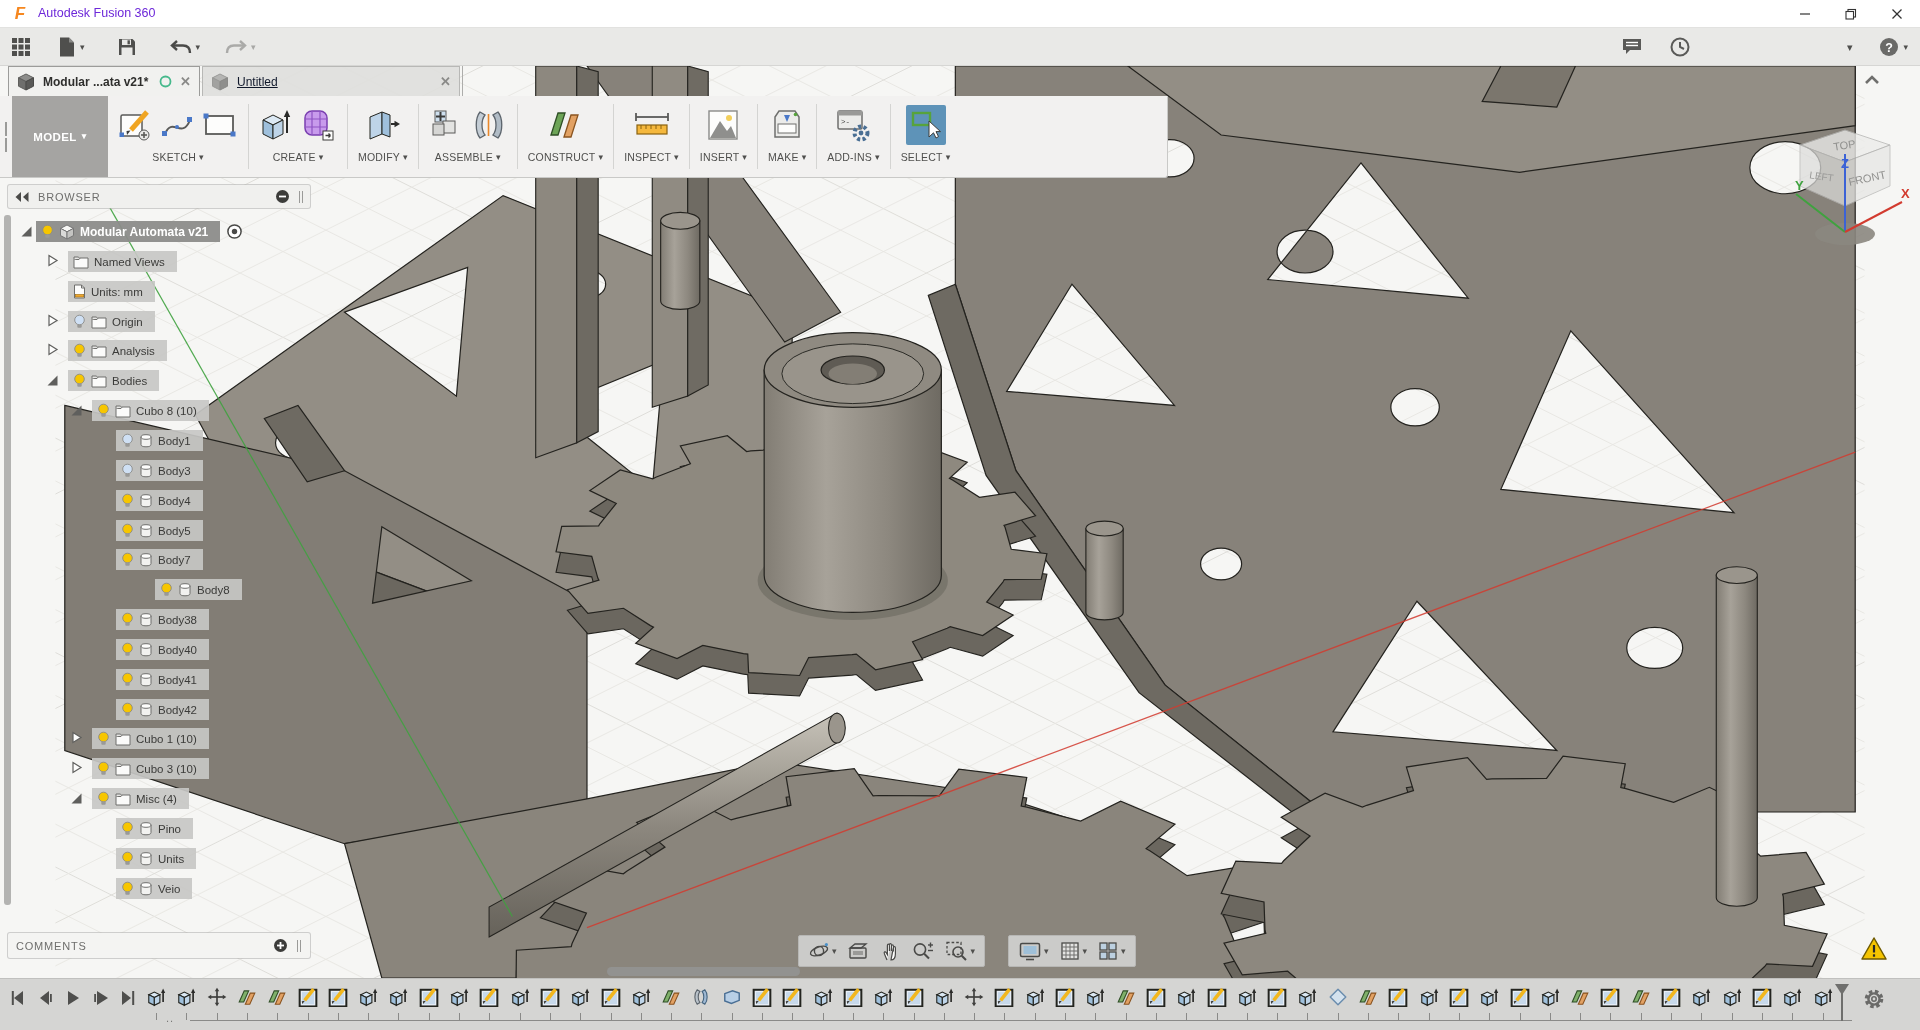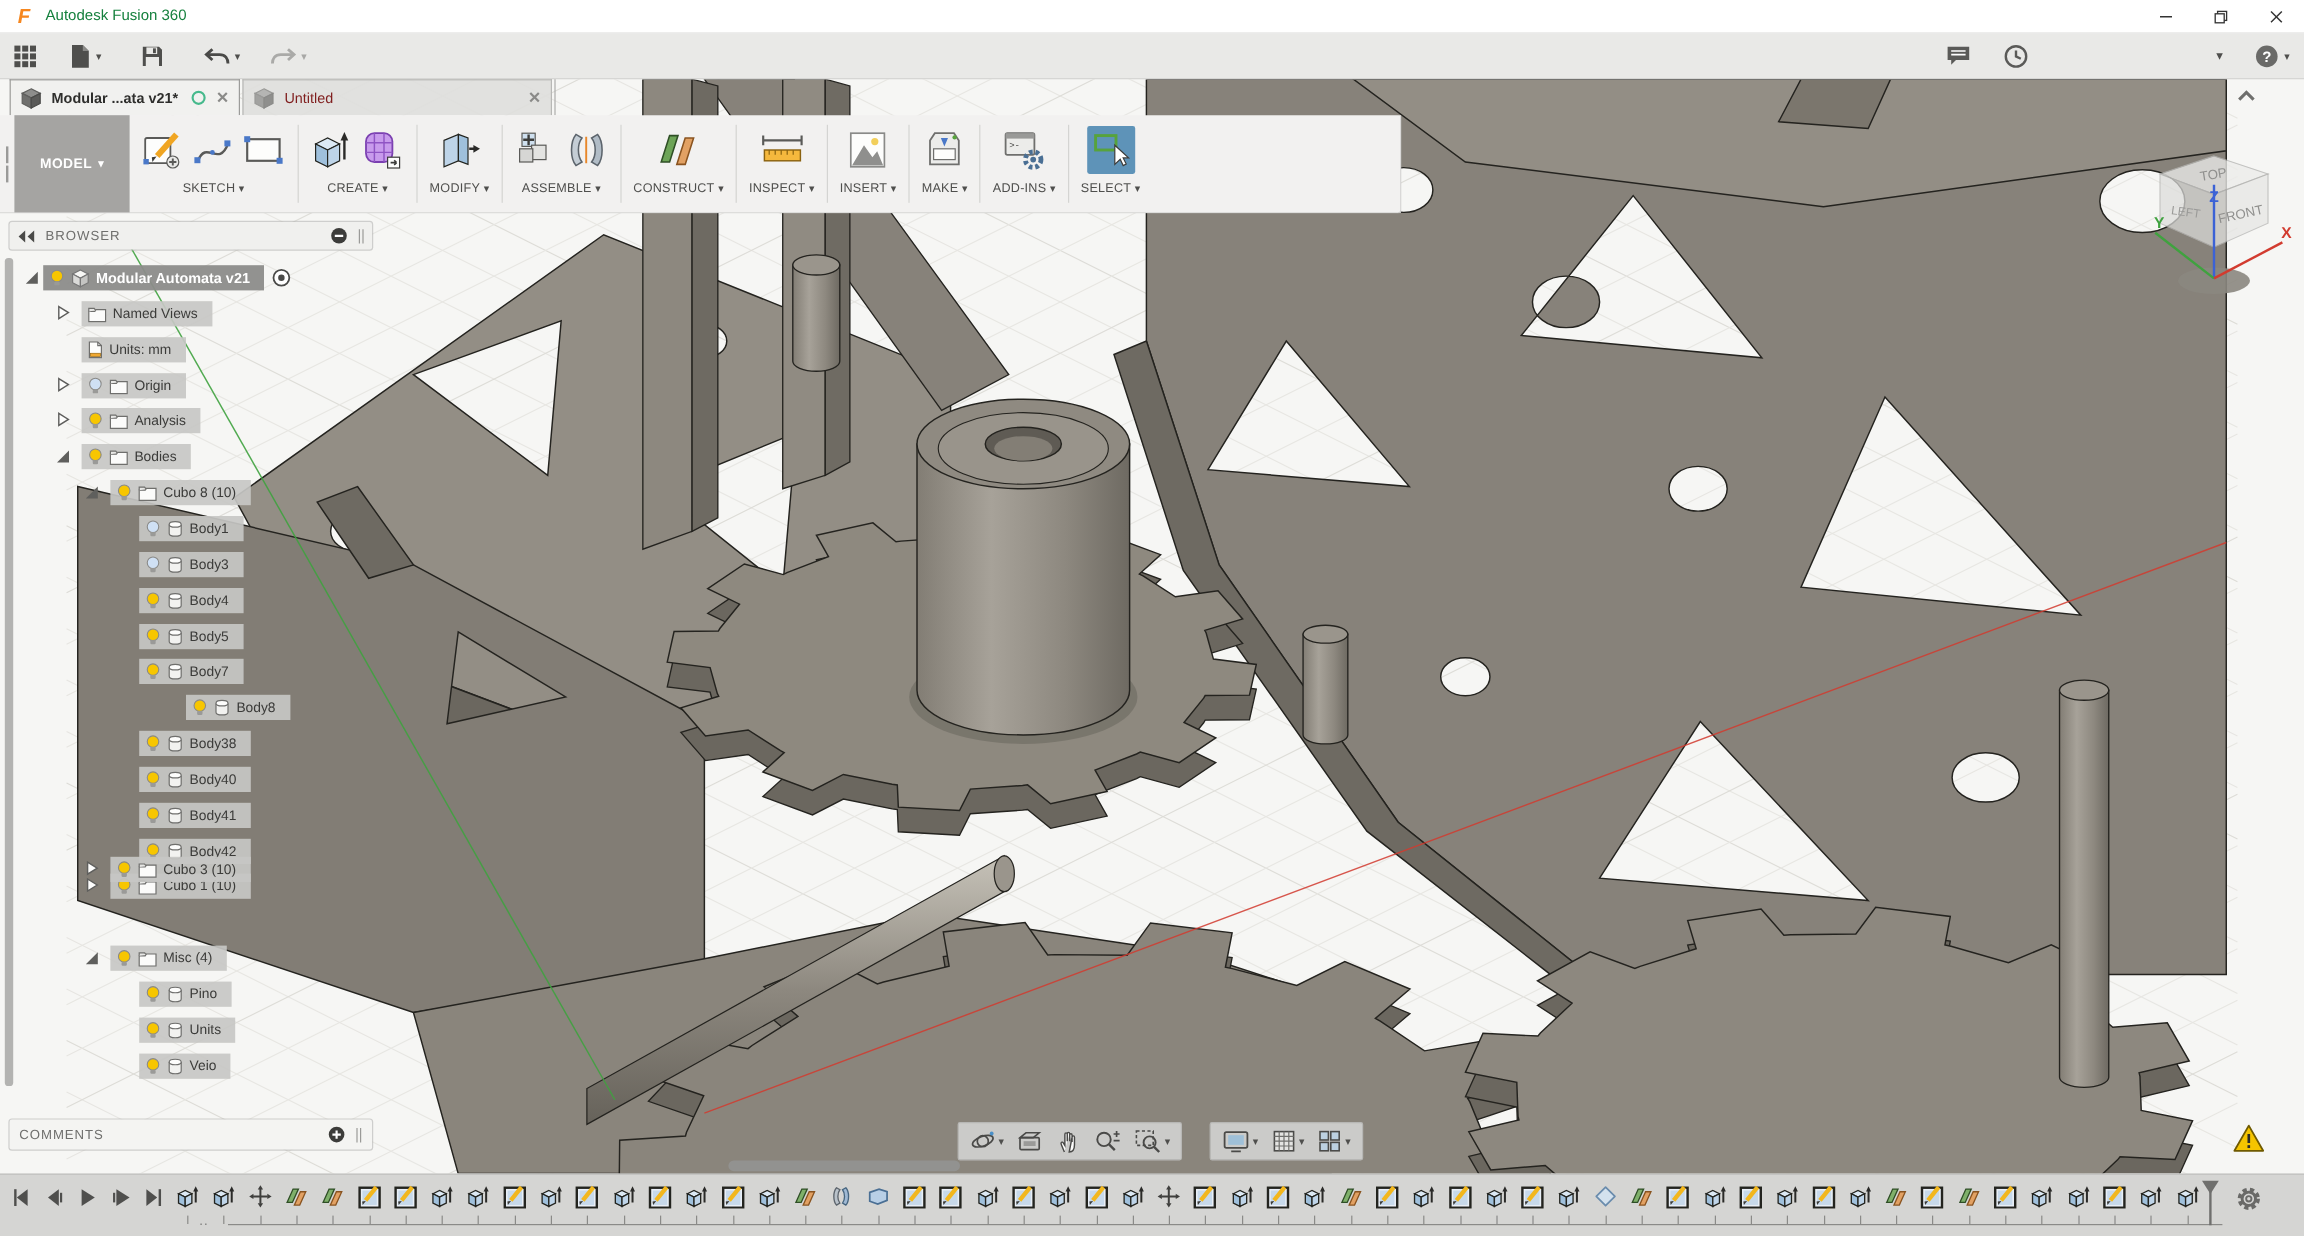--- a/index.html
+++ b/index.html
@@ -6,38 +6,38 @@
   *{box-sizing:border-box;}
   #stage{position:relative;width:1920px;height:1030px;overflow:hidden;
          font-family:"Liberation Sans",sans-serif;background:#f6f6f4;user-select:none;}
   .abs{position:absolute;}
   svg{display:block;}
 
   
   #titlebar{left:0;top:0;width:1920px;height:28px;background:#ffffff;border-bottom:1px solid #e2e2e0;}
   #fusion-logo{left:10px;top:4px;width:20px;height:20px;font-weight:bold;font-style:italic;
                font-size:17px;color:#f6871f;line-height:20px;text-align:center;}
-  #app-title{left:38px;top:6px;font-size:12.5px;color:#15803d;}
+  #app-title{left:38px;top:6px;font-size:12.5px;color:#6d28d9;}
   .winbtn{top:0;width:46px;height:27px;display:flex;align-items:center;justify-content:center;}
 
   
   #qat{left:0;top:28px;width:1920px;height:38px;background:#e9e9e7;border-bottom:1px solid #d6d6d4;}
   .qbtn{display:flex;align-items:center;justify-content:center;height:30px;padding:0 4px;}
   #qat-left{left:6px;top:4px;display:flex;align-items:center;gap:10px;}
   #qat-right{right:8px;top:4px;display:flex;align-items:center;gap:18px;}
   .caret{font-size:9px;color:#4f4f4d;line-height:1;}
   .caret.dim{color:#a8a8a6;}
 
   
   .doctab{top:66px;height:30px;display:flex;align-items:center;gap:8px;padding:0 8px;}
   #tab1{left:8px;width:192px;background:#f1f1ef;border:1px solid #9c9c9a;border-bottom:none;}
   #tab2{left:202px;width:258px;background:rgba(222,222,220,0.92);border:1px solid #b8b8b6;border-bottom:none;}
   .tab-label{font-size:12px;white-space:nowrap;overflow:hidden;flex:1;}
   #tab1 .tab-label{color:#2e2e2c;font-weight:bold;}
-  #tab2 .tab-label{color:#7f1d1d;}
+  #tab2 .tab-label{color:#0f172a;text-decoration:underline;}
   .tab-x{font-size:13px;color:#8a8a88;font-weight:bold;}
   #tab-divider{left:462px;top:66px;width:1px;height:30px;background:#adadab;}
   #ribbon-collapse{left:1862px;top:70px;}
 
   
   #ribbon{left:0;top:96px;width:1168px;height:82px;background:#f2f1f0;
           border-bottom:1px solid #c9c9c7;border-right:1px solid #c9c9c7;
           border-radius:0 0 3px 0;display:flex;align-items:stretch;}
   #ribbon-grip{width:12px;display:flex;flex-direction:column;align-items:center;justify-content:center;gap:2px;}
   #ribbon-grip i{width:2px;height:14px;background:#9a9a98;display:block;}
@@ -882,21 +882,21 @@
             <circle cx="6.5" cy="6" r="4.8" fill="#f7c600" stroke="#8a8a88" stroke-width="0.9"></circle>
             <rect x="4.3" y="10.6" width="4.4" height="3.2" rx="1" fill="#9a9a98"></rect>
           </svg>
           <svg width="16" height="14" viewBox="0 0 16 14">
             <path d="M1,4.5 L6,4.5 L7,3 L15,3 L15,13 L1,13 Z" fill="#fbfbfa" stroke="#6f6f6d"></path>
             <path d="M1,4.5 L1,2 L5.5,2 L6.8,3.6" fill="#e8e8e6" stroke="#6f6f6d"></path>
           </svg>
           <span>Cubo 1 (10)</span>
         </span>
       </div>
-      <div class="tree-row abs" style="top: 714px; left: 0px;">
+      <div class="tree-row abs" style="top: 758px; left: 0px;">
         <span class="tree-arrow" style="left:70px;top:3px;">
           <svg width="13" height="13">
             <polygon points="3,1.5 11,6.5 3,11.5" fill="#fdfdfc" stroke="#5f5f5d" stroke-width="1.2"></polygon>
           </svg>
         </span>
         <span class="chip" style="margin-left:92px;">
           <svg width="13" height="16" viewBox="0 0 13 16">
             <circle cx="6.5" cy="6" r="4.8" fill="#f7c600" stroke="#8a8a88" stroke-width="0.9"></circle>
             <rect x="4.3" y="10.6" width="4.4" height="3.2" rx="1" fill="#9a9a98"></rect>
           </svg>

